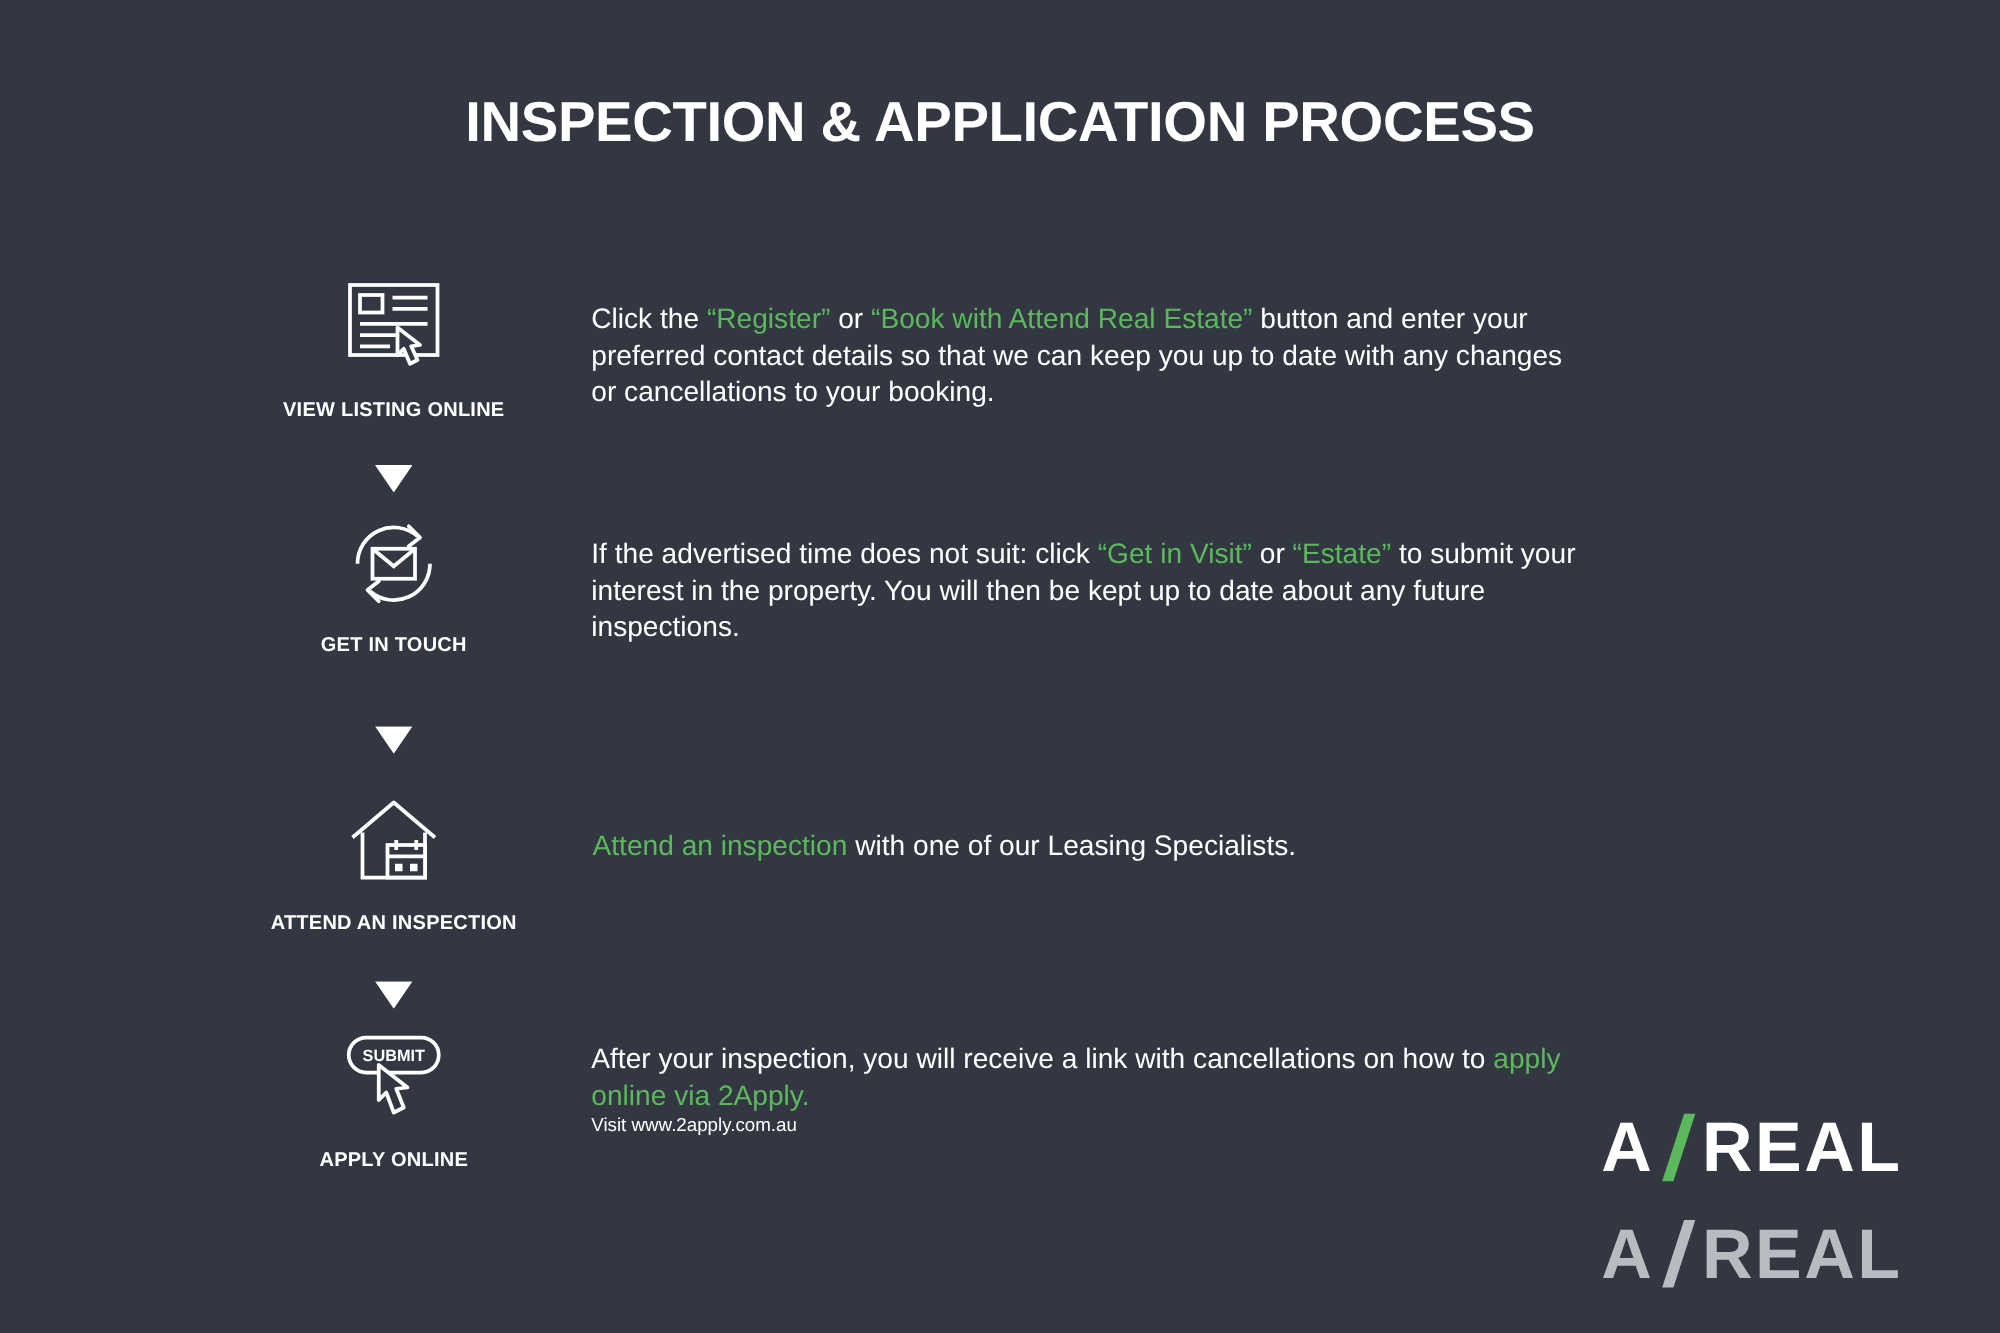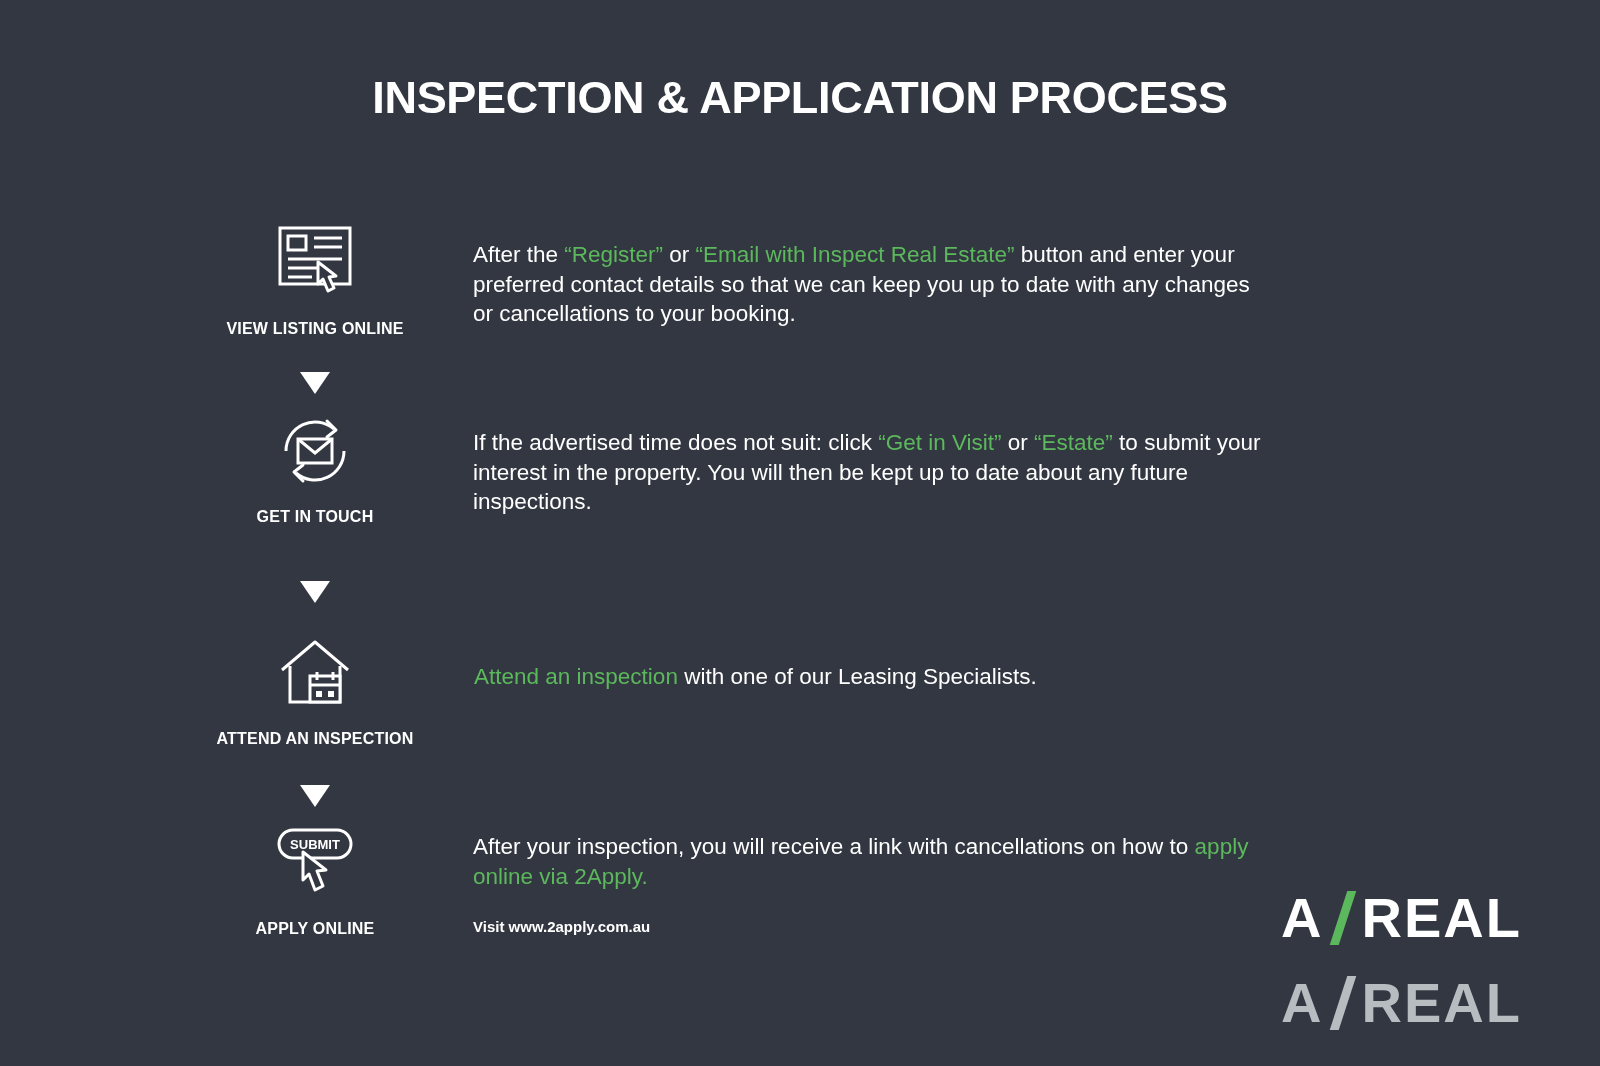--- a/index.html
+++ b/index.html
@@ -60,23 +60,22 @@
   .text-col {
     position: absolute;
     left: 473px;
     width: 790px;
     color: #ffffff;
     font-size: 22.5px;
     line-height: 1.32;
   }
   .green { color: #5cb85c; }
   .visit {
-    margin-top: 26px;
     font-size: 15px;
-    font-weight: bold;
+    font-weight: normal;
     color: #ffffff;
   }
 
   
   .arrow {
     position: absolute;
     left: 300px;
     width: 30px;
     height: 22px;
     background: #ffffff;
@@ -141,21 +140,21 @@
           <line x1="42" y1="25" x2="70" y2="25" stroke="#ffffff" stroke-width="3"></line>
           <line x1="16" y1="37" x2="70" y2="37" stroke="#ffffff" stroke-width="3"></line>
           <line x1="16" y1="46" x2="52" y2="46" stroke="#ffffff" stroke-width="3"></line>
           <line x1="16" y1="55" x2="40" y2="55" stroke="#ffffff" stroke-width="3"></line>
           <path d="M46 40 L46 62 L51 57 L56 69 L62 66 L57 55 L64 54 Z" fill="#333741" stroke="#ffffff" stroke-width="3" stroke-linejoin="round"></path>
         </svg>
       </div>
       <div class="icon-caption">VIEW LISTING ONLINE</div>
     </div>
     <div class="text-col" style="top:18px;position:absolute;left:473px;">
-      <span>After the </span><span class="green">“Register”</span><span> or </span><span class="green">“Email with Inspect Real Estate”</span><span> button and enter your preferred contact details so that we can keep you up to date with any changes or cancellations to your booking.</span>
+      <span>Click the </span><span class="green">“Register”</span><span> or </span><span class="green">“Book with Attend Real Estate”</span><span> button and enter your preferred contact details so that we can keep you up to date with any changes or cancellations to your booking.</span>
     </div>
   </div>
 
   <div class="arrow" style="top:372px;"></div>
 
   <div class="step" style="top:410px;">
     <div class="icon-col">
       <div class="icon-box">
         <svg width="86" height="82" viewBox="0 0 86 82">
           <path d="M14 41 a29 29 0 0 1 48 -22" fill="none" stroke="#ffffff" stroke-width="3"></path>

